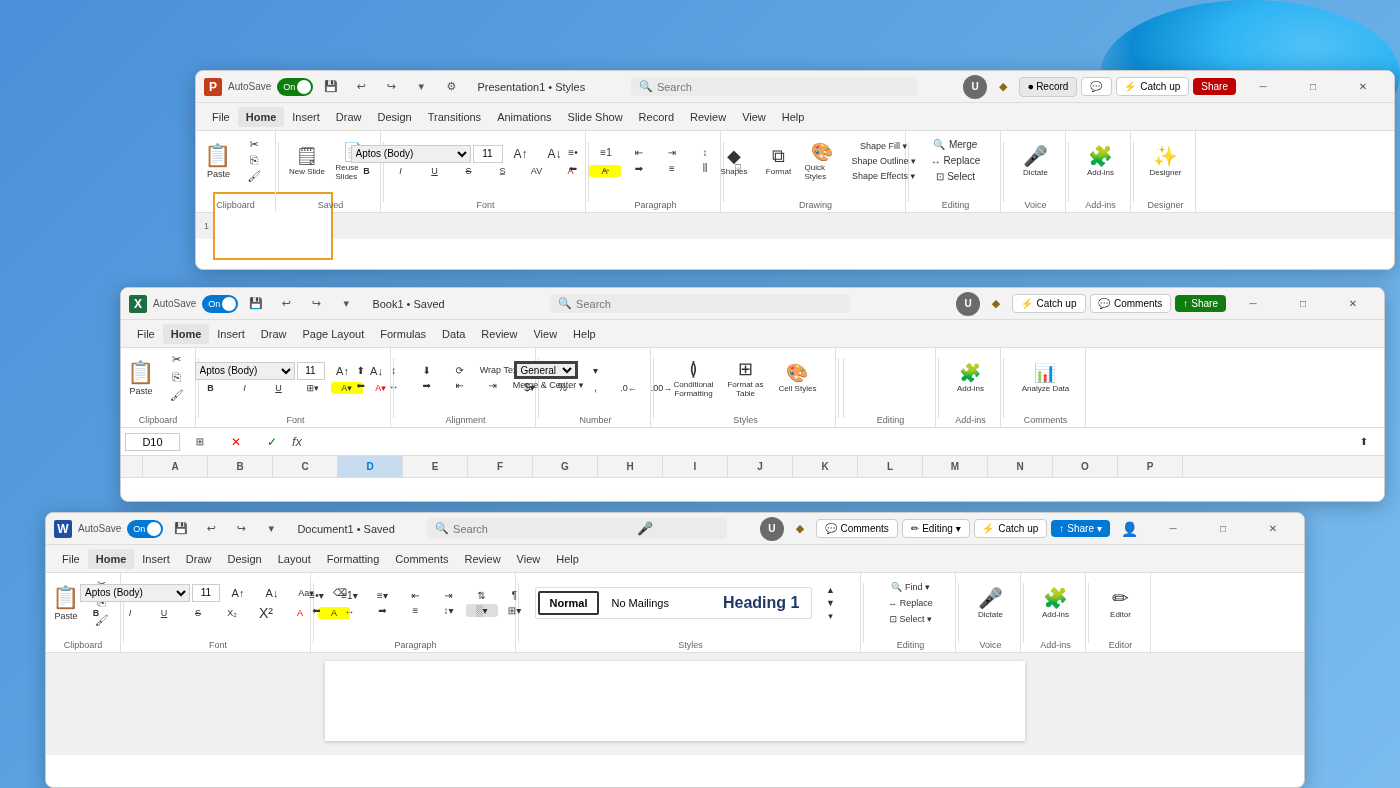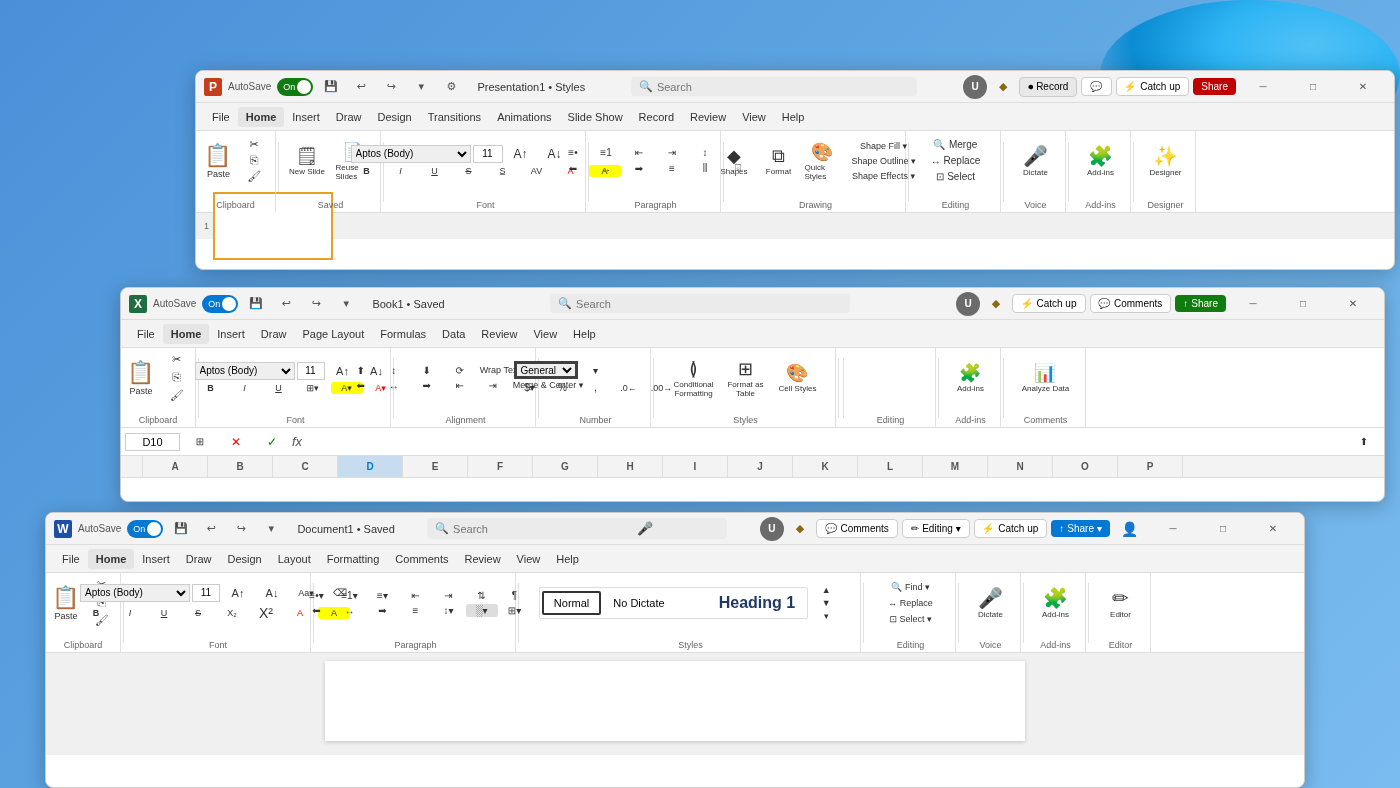--- a/index.html
+++ b/index.html
@@ -239,21 +239,21 @@
     }
 
     .style-item {
       padding: 4px 10px;
       font-size: 11px;
       cursor: pointer;
       border-radius: 2px;
     }
     .style-item.active {
       border: 2px solid #333;
-      font-weight: 400;
+      font-weight: 700;
     }
     .style-heading {
       font-size: 16px;
       font-weight: bold;
       color: #1f3864;
       margin-left: 32px;
     }
 
     
     .formula-bar {
@@ -942,21 +942,21 @@
     </div>
     <div class="v-divider"></div>
 
     <div class="toolbar-group" style="width:340px;">
       <div style="height:55px;display:flex;align-items:center;gap:2px;padding:2px;">
         <div class="styles-area">
           <div class="style-item active">
             <span>Normal</span>
           </div>
           <div class="style-item">
-            <span>No Dictate</span>
+            <span>No Mailings</span>
           </div>
           <div class="style-item">
             <span class="style-heading">Heading 1</span>
           </div>
         </div>
         <div style="display:flex;flex-direction:column;gap:1px;">
           <div class="btn" style="font-size:9px;padding:1px 2px;">▲</div>
           <div class="btn" style="font-size:9px;padding:1px 2px;">▼</div>
           <div class="btn" style="font-size:9px;padding:1px 2px;">▾</div>
         </div>

